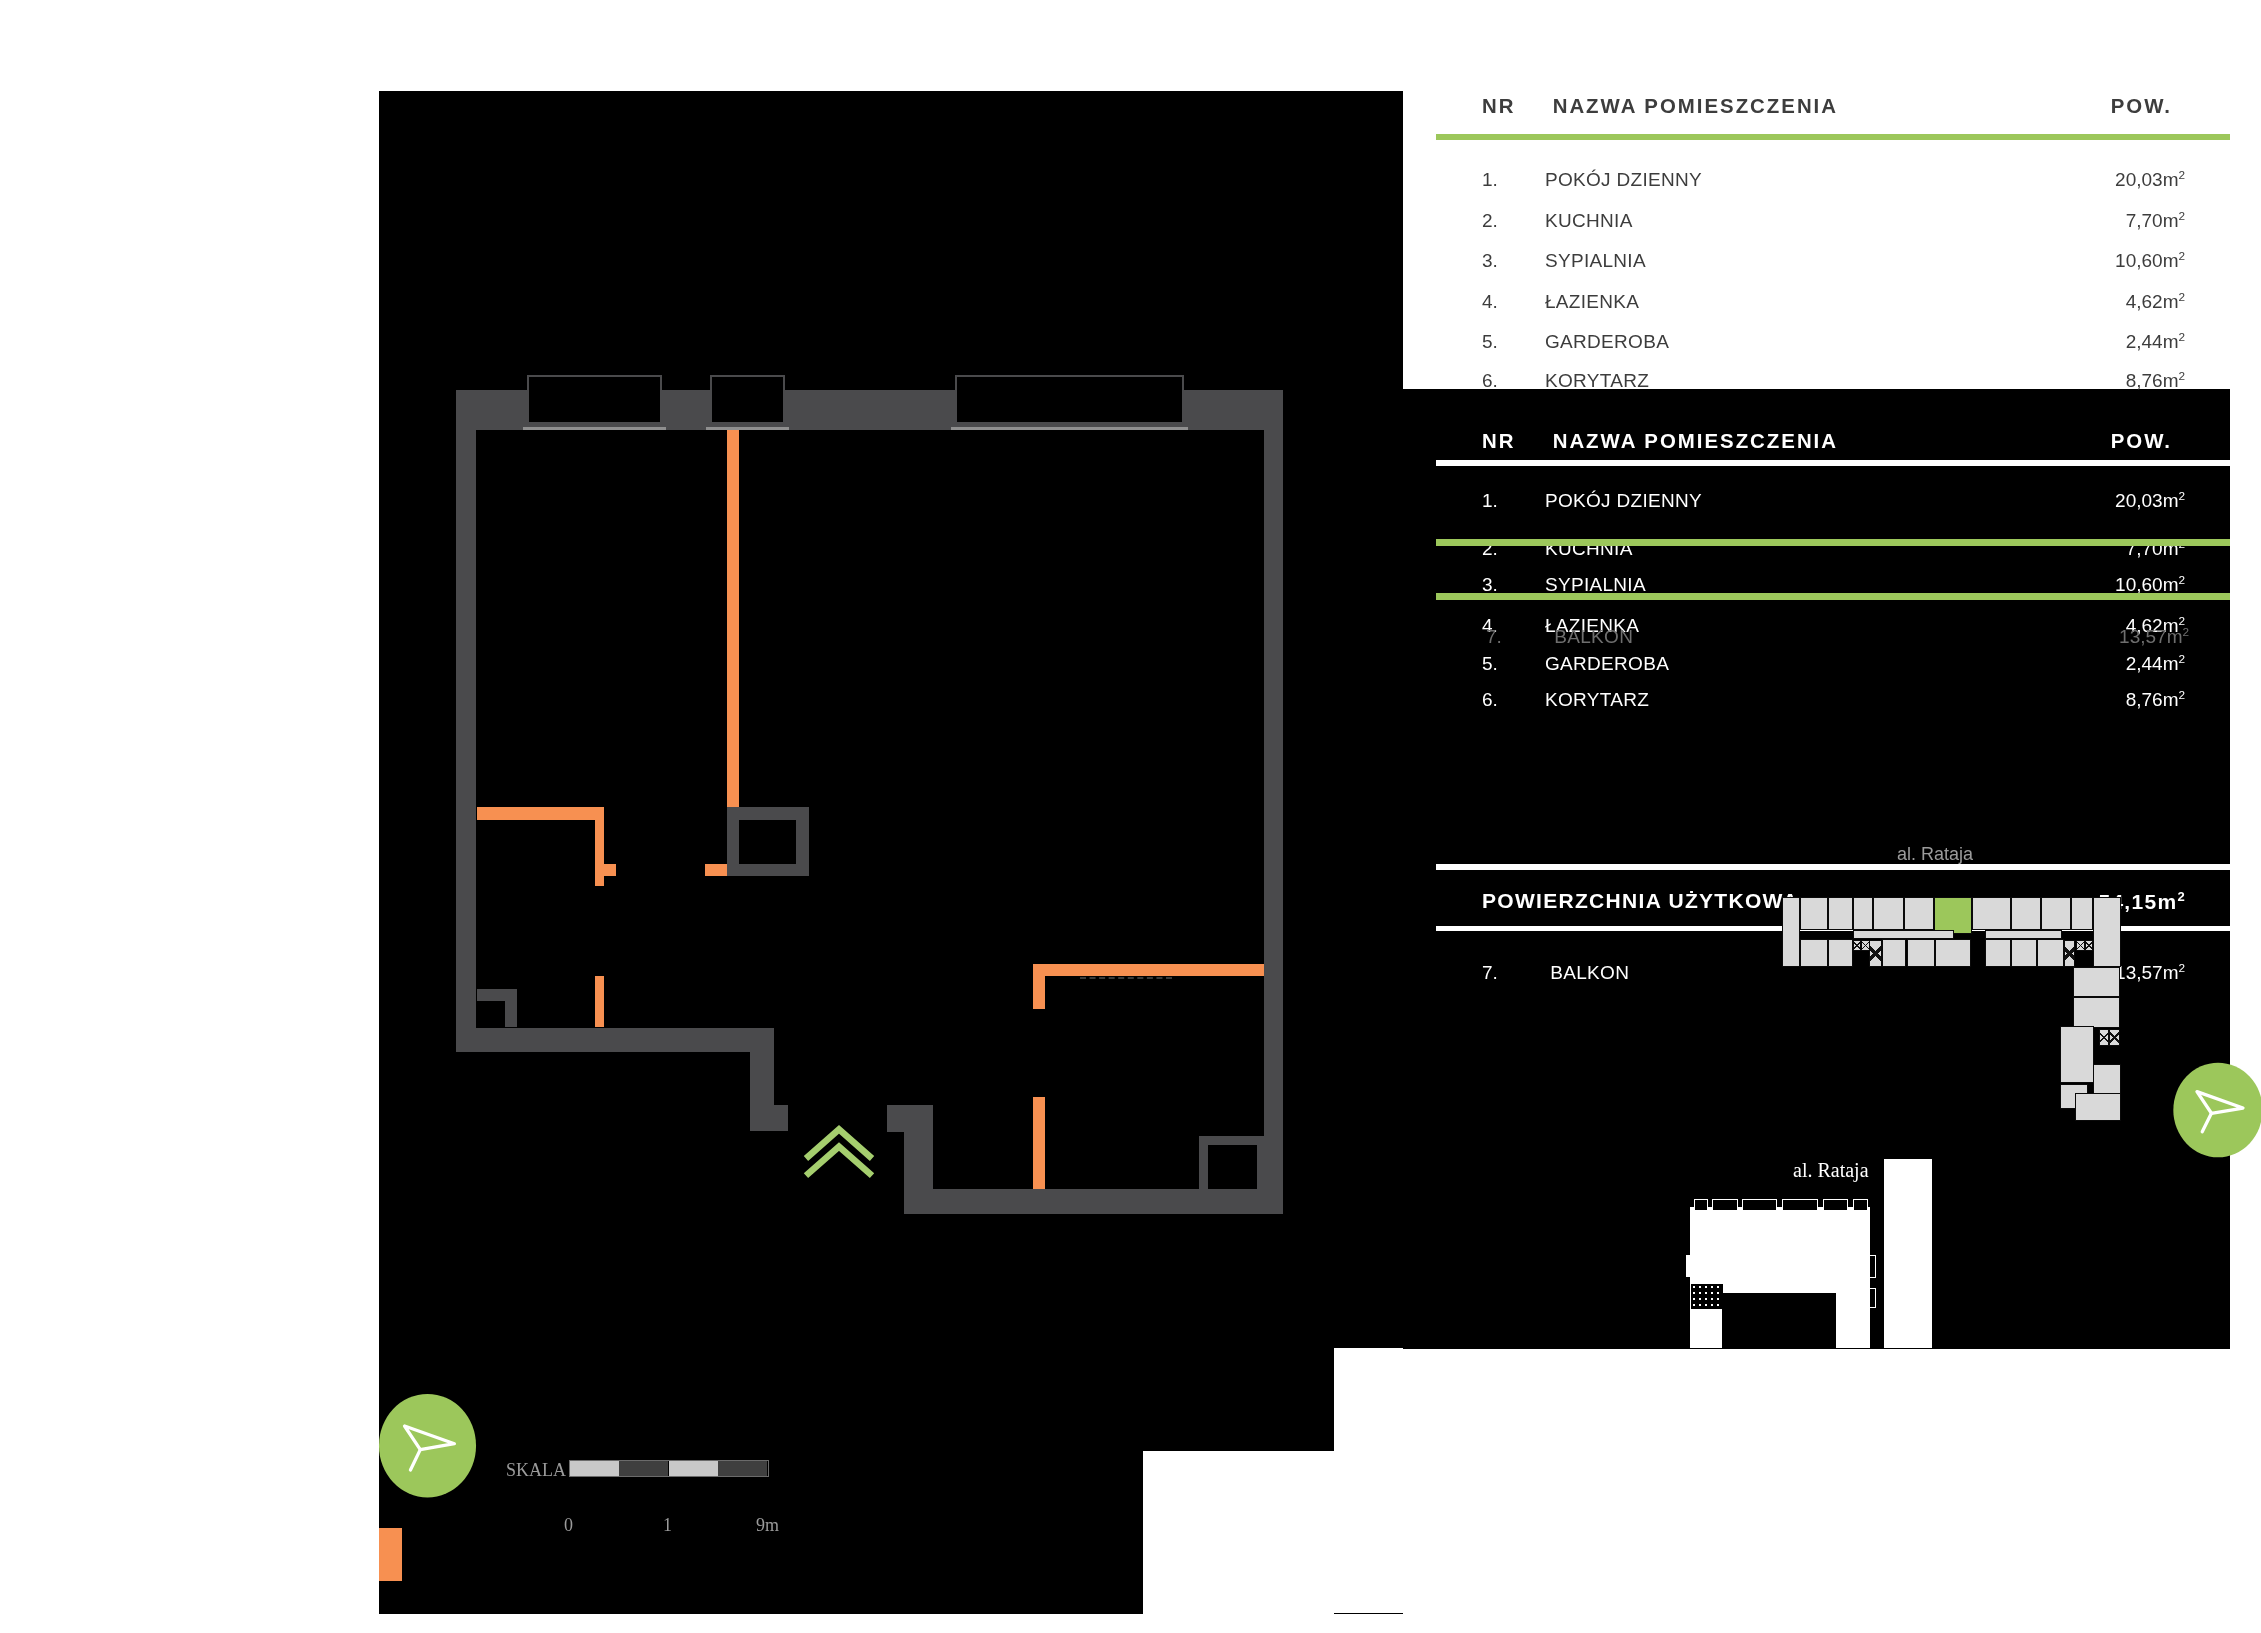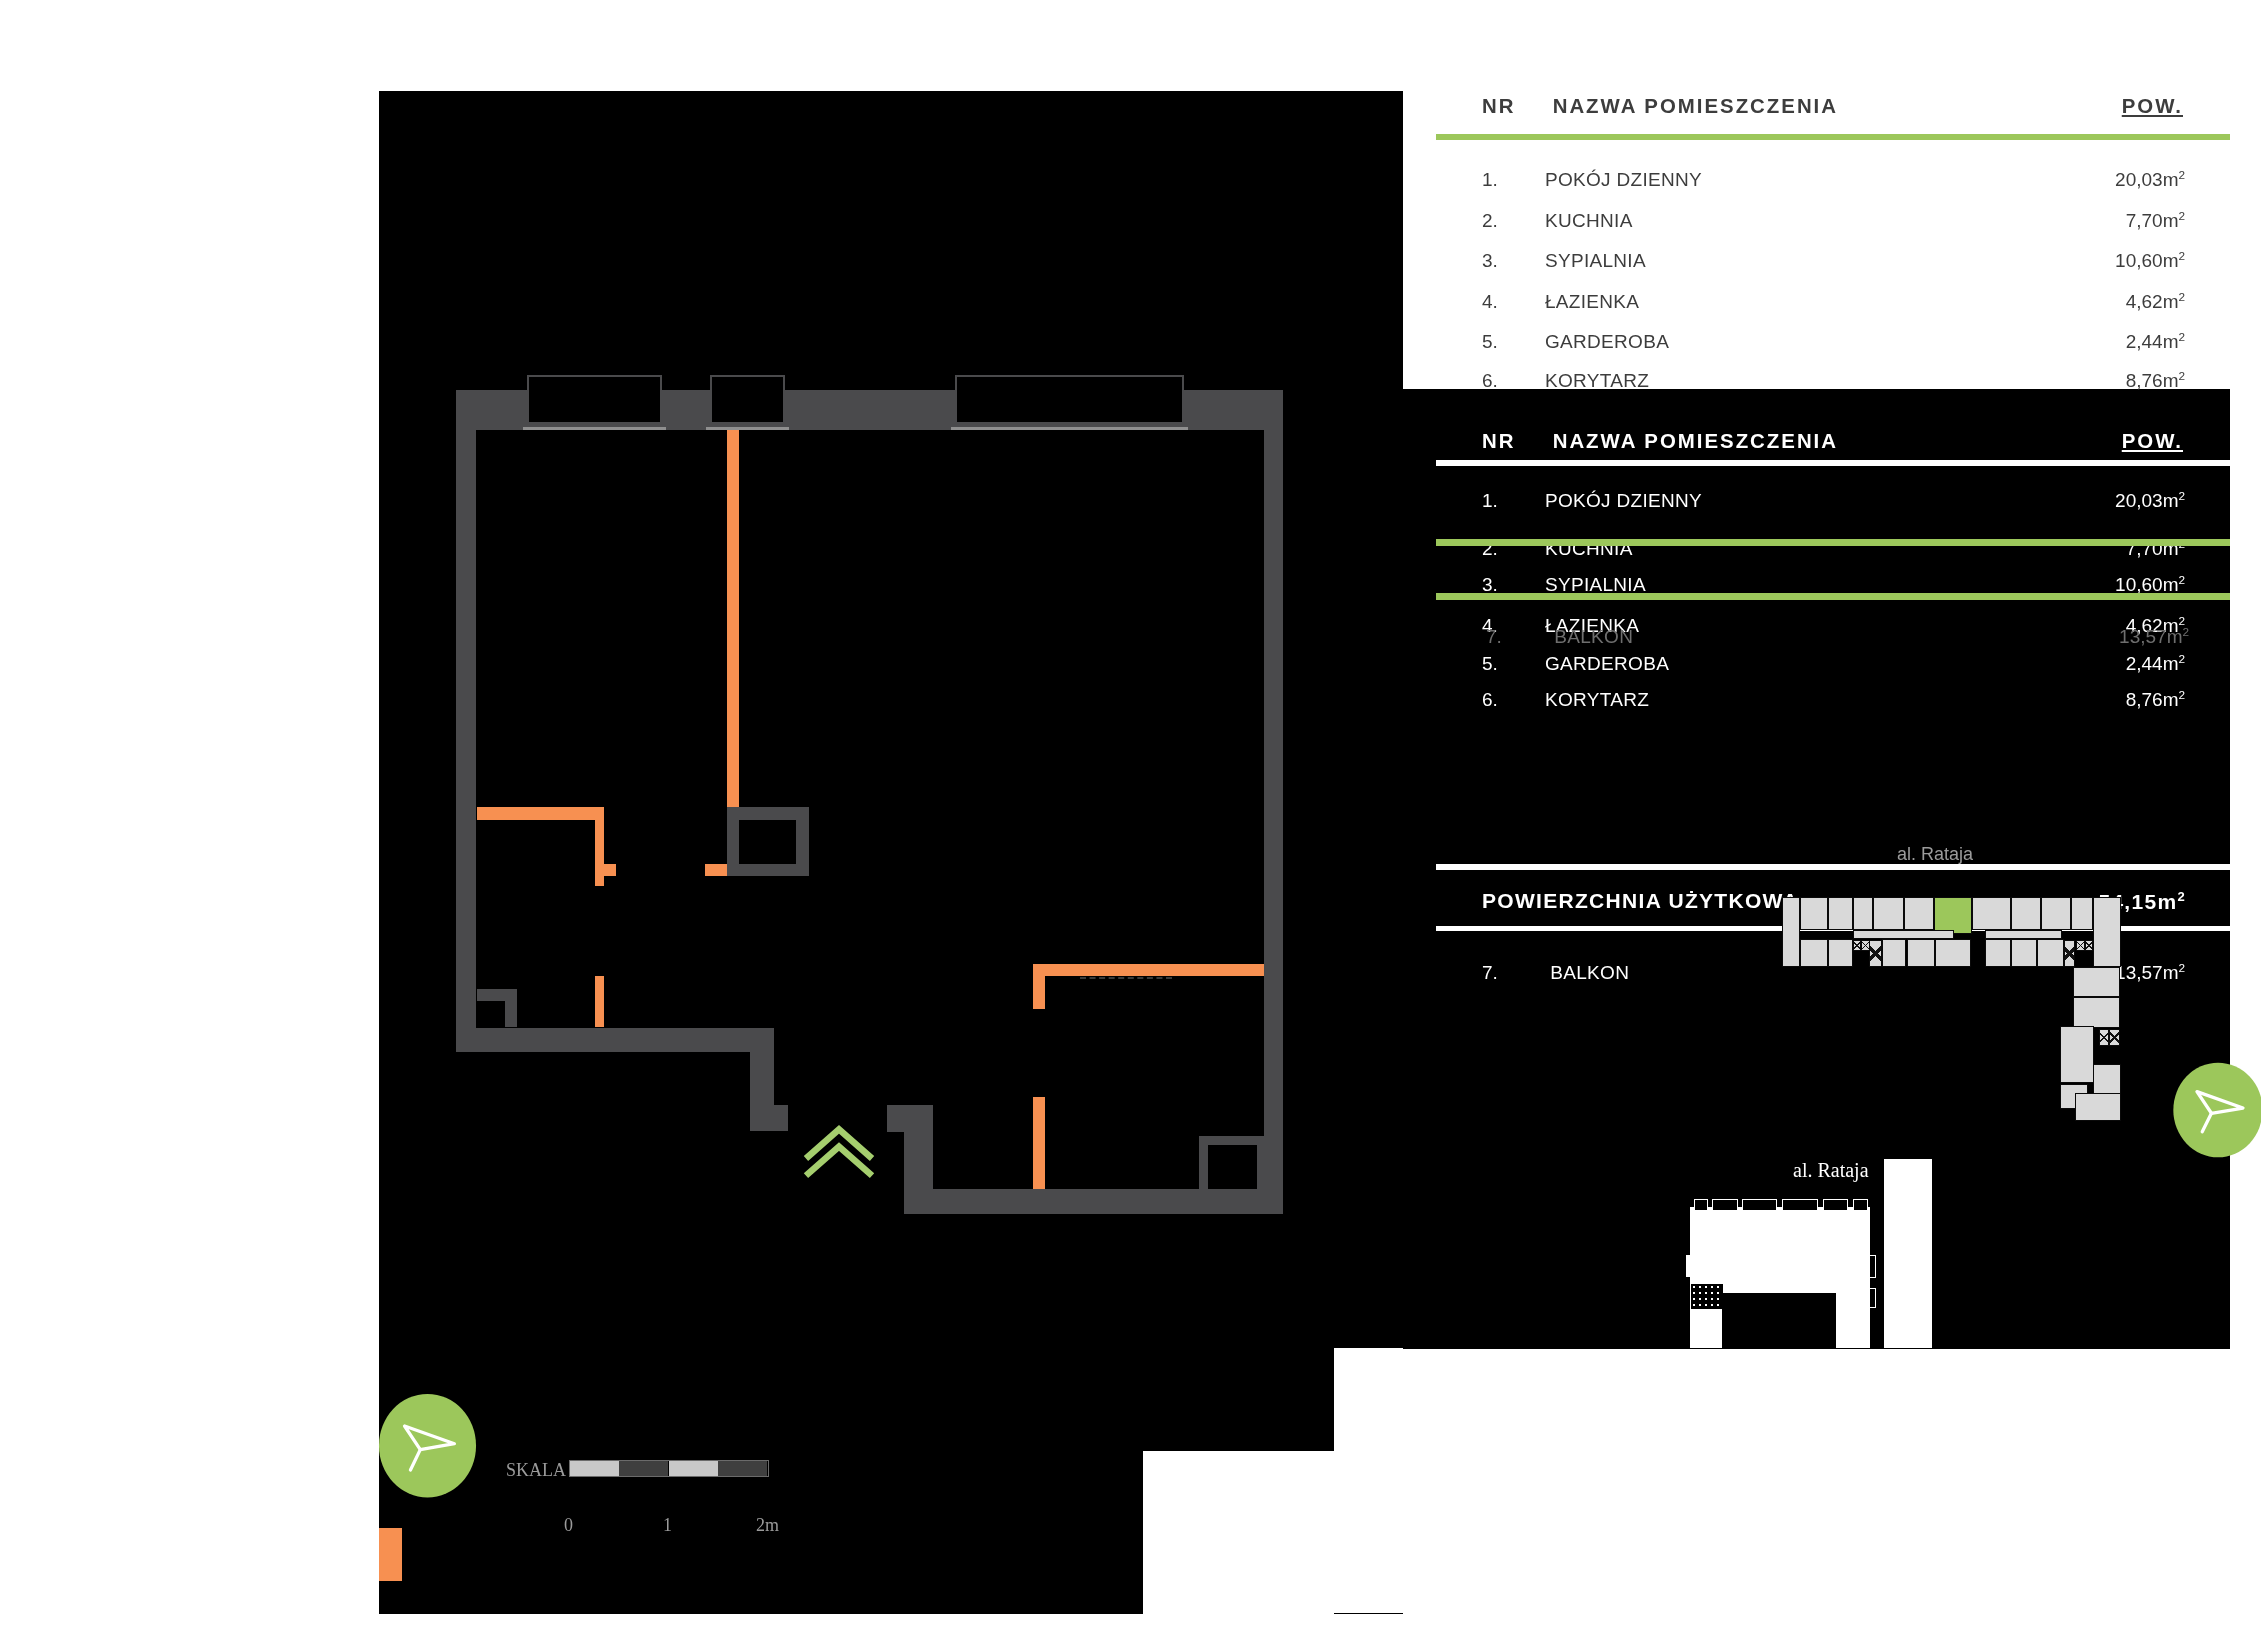--- a/index.html
+++ b/index.html
@@ -14,21 +14,21 @@
   .trow .tname{letter-spacing:0.3px;}
   .trow .tval{position:absolute;right:0;top:0;}
   .trow sup{font-size:0.62em;vertical-align:super;line-height:0;}
   .dark{color:#3D3D3D;}
   .light{color:#FFFFFF;}
   .ghost{color:#6E6E6E;}
   .hline{position:absolute;left:1436px;width:794px;}
   .thead{position:absolute;left:1482px;width:703px;height:29px;line-height:29px;
          font-weight:bold;font-size:20.4px;letter-spacing:2px;white-space:nowrap;}
   .thead .hnr{display:inline-block;width:63px;}
-  .thead .hpow{position:absolute;right:2px;top:0;text-decoration:underline;}
+  .thead .hpow{position:absolute;right:13px;top:0;}
   
   .wall{position:absolute;background:#4A4A4C;}
   .orange{position:absolute;background:#F79051;}
   .window{position:absolute;top:375px;height:49px;background:#000;border:2px solid #4A4A4C;box-sizing:border-box;}
   .sill{position:absolute;height:2.6px;background:#8F8F8F;}
   
   .unit{position:absolute;background:#D9D9D9;border:1.3px solid #0A0A0A;box-sizing:border-box;}
   .unit.green{background:#9CC75B;}
   .unit.xbox{background-color:#D9D9D9;background-image:
       linear-gradient(45deg,transparent 44%,#111 44%,#111 56%,transparent 56%),
@@ -232,16 +232,16 @@
 
   <div class="label-gray" style="left:506px;top:1460px;font-size:18px;">SKALA</div>
   <div class="abs" style="left:570px;top:1461px;width:198px;height:14.5px;outline:0.7px solid #6b6b6b;">
     <div class="scaleseg" style="left:0;width:49px;background:#C8C8C8;"></div>
     <div class="scaleseg" style="left:49px;width:49px;background:#3F3F3F;"></div>
     <div class="scaleseg" style="left:99px;width:49px;background:#C8C8C8;"></div>
     <div class="scaleseg" style="left:148px;width:49px;background:#3F3F3F;"></div>
   </div>
   <div class="label-gray" style="left:564px;top:1515px;">0</div>
   <div class="label-gray" style="left:663px;top:1515px;">1</div>
-  <div class="label-gray" style="left:756px;top:1515px;">2m</div>
+  <div class="label-gray" style="left:756px;top:1515px;">9m</div>
 
   <div class="orange" style="left:379px;top:1528px;width:23px;height:53px;"></div>
 
 
 </body></html>

